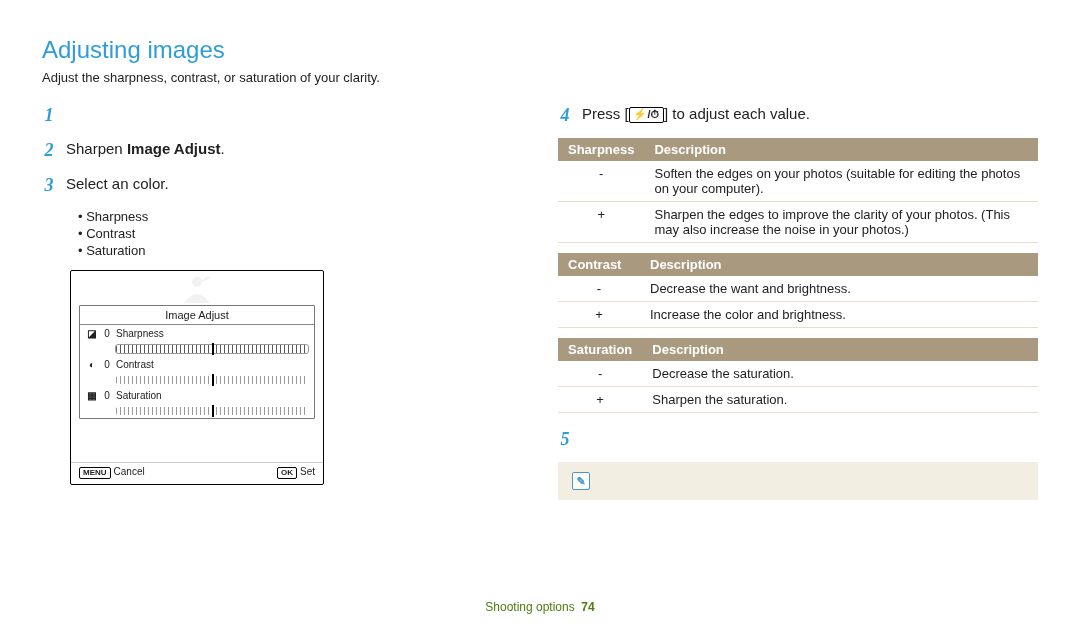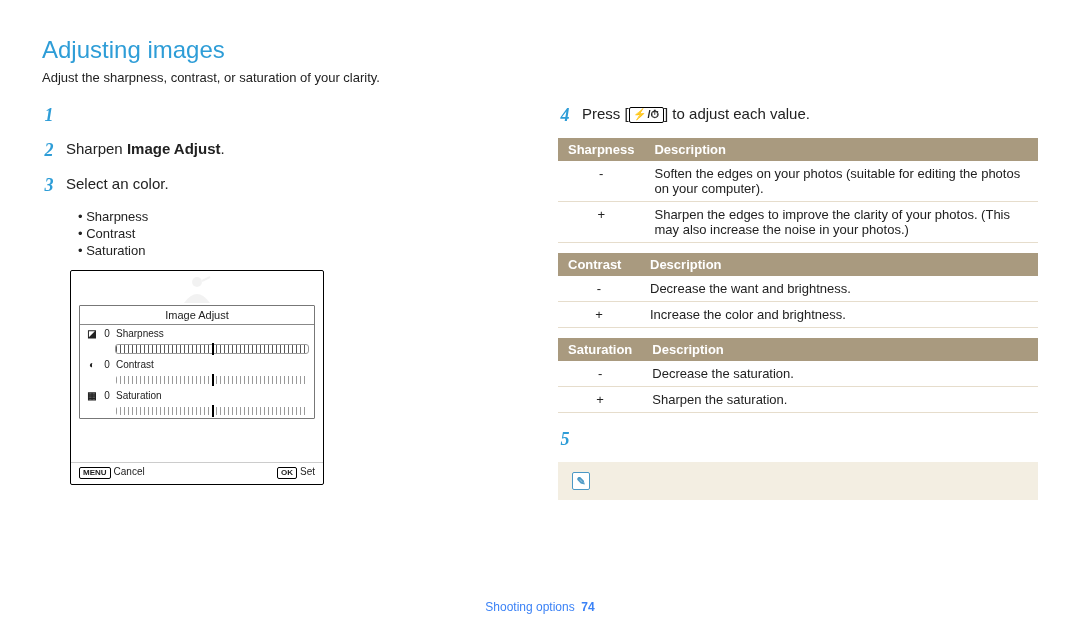--- a/index.html
+++ b/index.html
@@ -30,21 +30,21 @@
   .key { display: inline-block; border: 1.2px solid #000; border-radius: 2px; padding: 0 3px; font-size: 8px; font-weight: 700; line-height: 1.3; margin-right: 3px; }
   .ikey { display: inline-flex; align-items:center; justify-content:center; min-width:42px; height:16px; border:1.5px solid #000; border-radius:2px; font-weight:700; font-size:11px; vertical-align:middle; padding:0 4px; font-family:Arial,sans-serif;}
   .ikey.sm{min-width:26px;}
   table { border-collapse: collapse; width: 480px; margin-bottom: 10px; font-size: 13px; }
   th { background: #a99a7f; color: #fff; text-align: left; padding: 4px 10px; font-weight: 700; }
   th:first-child{width:82px;}
   td { border-bottom: 1px solid #e6ddcc; padding: 5px 10px; vertical-align: top; }
   td:first-child { text-align: center; width: 82px; }
   .note { display: flex; gap: 12px; background: #f3eee2; padding: 10px 14px; margin-top: 10px; font-size: 12.5px; align-items: center; width:480px;}
   .note-icon { width: 18px; height: 18px; border: 1.5px solid #4a98c5; display: flex; align-items: center; justify-content: center; color: #4a98c5; font-weight: bold; font-size: 11px; border-radius:2px; background:#fff; flex:0 0 18px;}
-  .footer { position: absolute; bottom: 16px; left: 0; width: 100%; text-align: center; font-size: 12px; color: #3b82f6; }
+  .footer { position: absolute; bottom: 16px; left: 0; width: 100%; text-align: center; font-size: 12px; color: #4d7c0f; }
   .footer b { font-weight: 700; }
 </style>
 </head>
 <body>
 
 <h1>Adjusting images</h1>
 <p class="intro">Adjust the sharpness, contrast, or saturation of your clarity.</p>
 
 <div class="columns">
   <div class="col">

